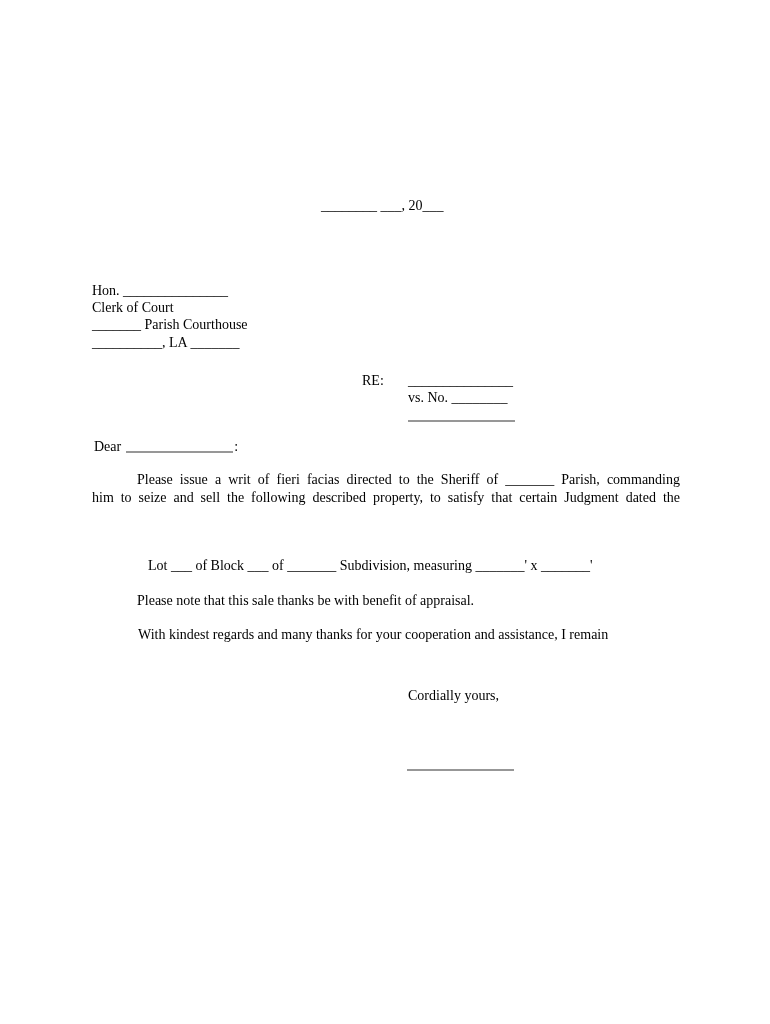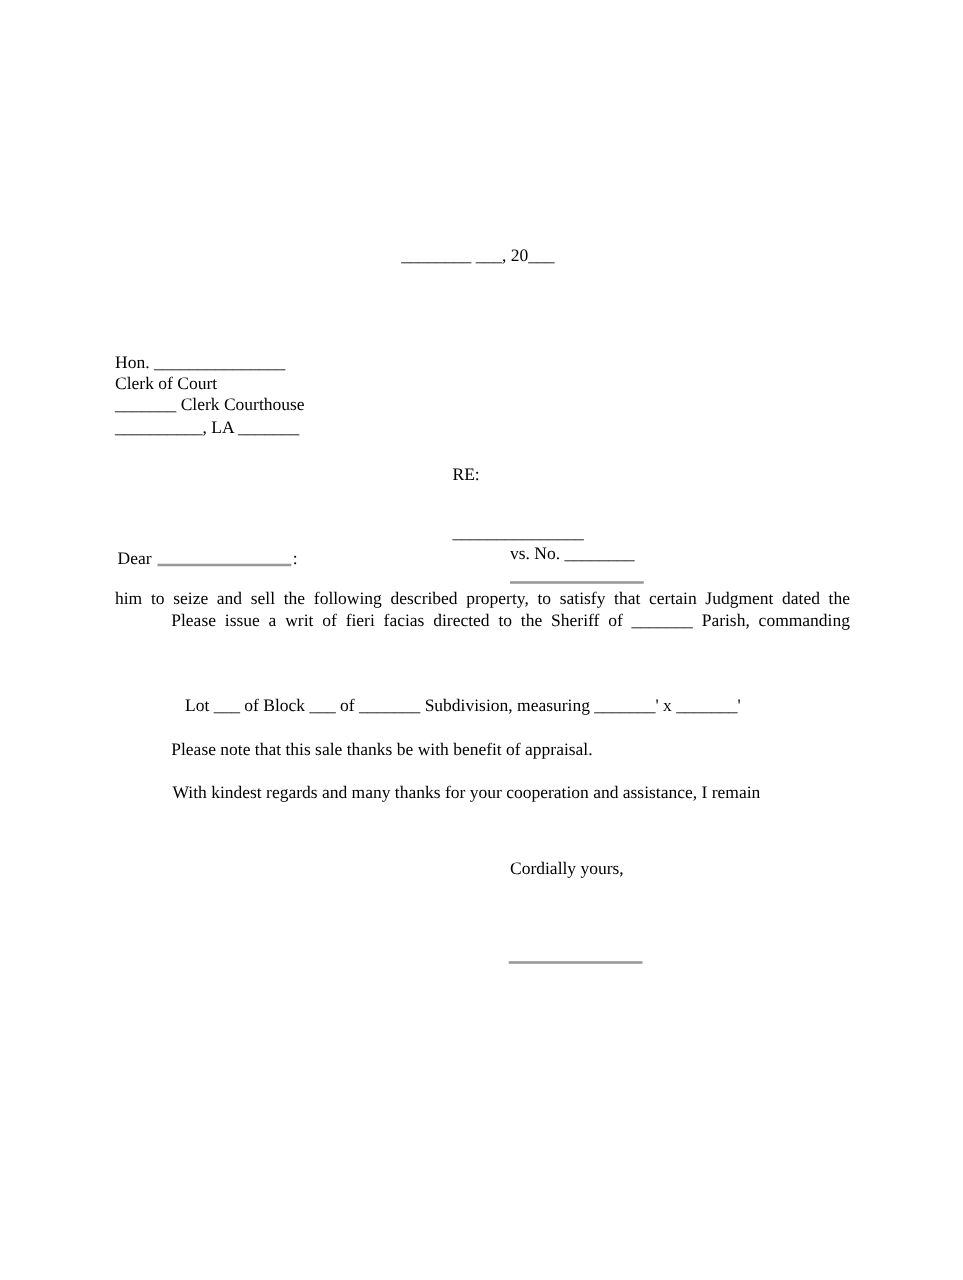--- a/index.html
+++ b/index.html
@@ -20,21 +20,21 @@
     font-size: 14px;
     color: var(--fg);
   }
   .abs { position: absolute; white-space: nowrap; }
 
   .date-line   { left: 321px; top: 198px; }
 
   .recipient   { left: 92px;  top: 282px; line-height: 17.2px; }
 
   .re-block    { left: 362px; top: 372px; line-height: 17.4px; }
-  .re-row      { display: flex; flex-direction: column; }
+  .re-row      { display: flex; }
   .re-label    { width: 46px; flex: 0 0 46px; }
   .re-indent   { padding-left: 46px; }
 
   .dear-line   { left: 94px;  top: 439px; }
 
   .body-par    { left: 92px;  top: 471px; width: 588px; line-height: 18.3px; }
   .body-line   { white-space: nowrap; }
   .body-line.just   { text-align: justify; text-align-last: justify; }
   .body-line.indent { padding-left: 45px; }
 
@@ -65,42 +65,42 @@
 </head>
 <body>
 
 <div>
 
   <div class="abs date-line">________ ___, 20___</div>
 
   <div class="abs recipient">
     <div>Hon. _______________</div>
     <div>Clerk of Court</div>
-    <div>_______ Clerk Courthouse</div>
+    <div>_______ Parish Courthouse</div>
     <div>__________, LA _______</div>
   </div>
 
   <div class="abs re-block">
     <div class="re-row">
       <span class="re-label">RE:</span>
       <span>_______________</span>
     </div>
     <div class="re-indent">vs. No. ________</div>
     <div class="re-indent">
       <span class="blank-field"></span>
     </div>
   </div>
 
   <div class="abs dear-line">
     <span>Dear</span><span class="blank-field dear-field"></span><span>:</span>
   </div>
 
   <div class="abs body-par">
+    <div class="body-line just indent">Please issue a writ of fieri facias directed to the Sheriff of _______ Parish, commanding</div>
     <div class="body-line just">him to seize and sell the following described property, to satisfy that certain Judgment dated the</div>
-    <div class="body-line just indent">Please issue a writ of fieri facias directed to the Sheriff of _______ Parish, commanding</div>
   </div>
 
   <div class="abs lot-line">Lot ___ of Block ___ of _______ Subdivision, measuring _______' x _______'</div>
 
   <div class="abs appraisal-line">Please note that this sale thanks be with benefit of appraisal.</div>
 
   <div class="abs regards-line">With kindest regards and many thanks for your cooperation and assistance, I remain</div>
 
   <div class="abs closing">Cordially yours,</div>
 

